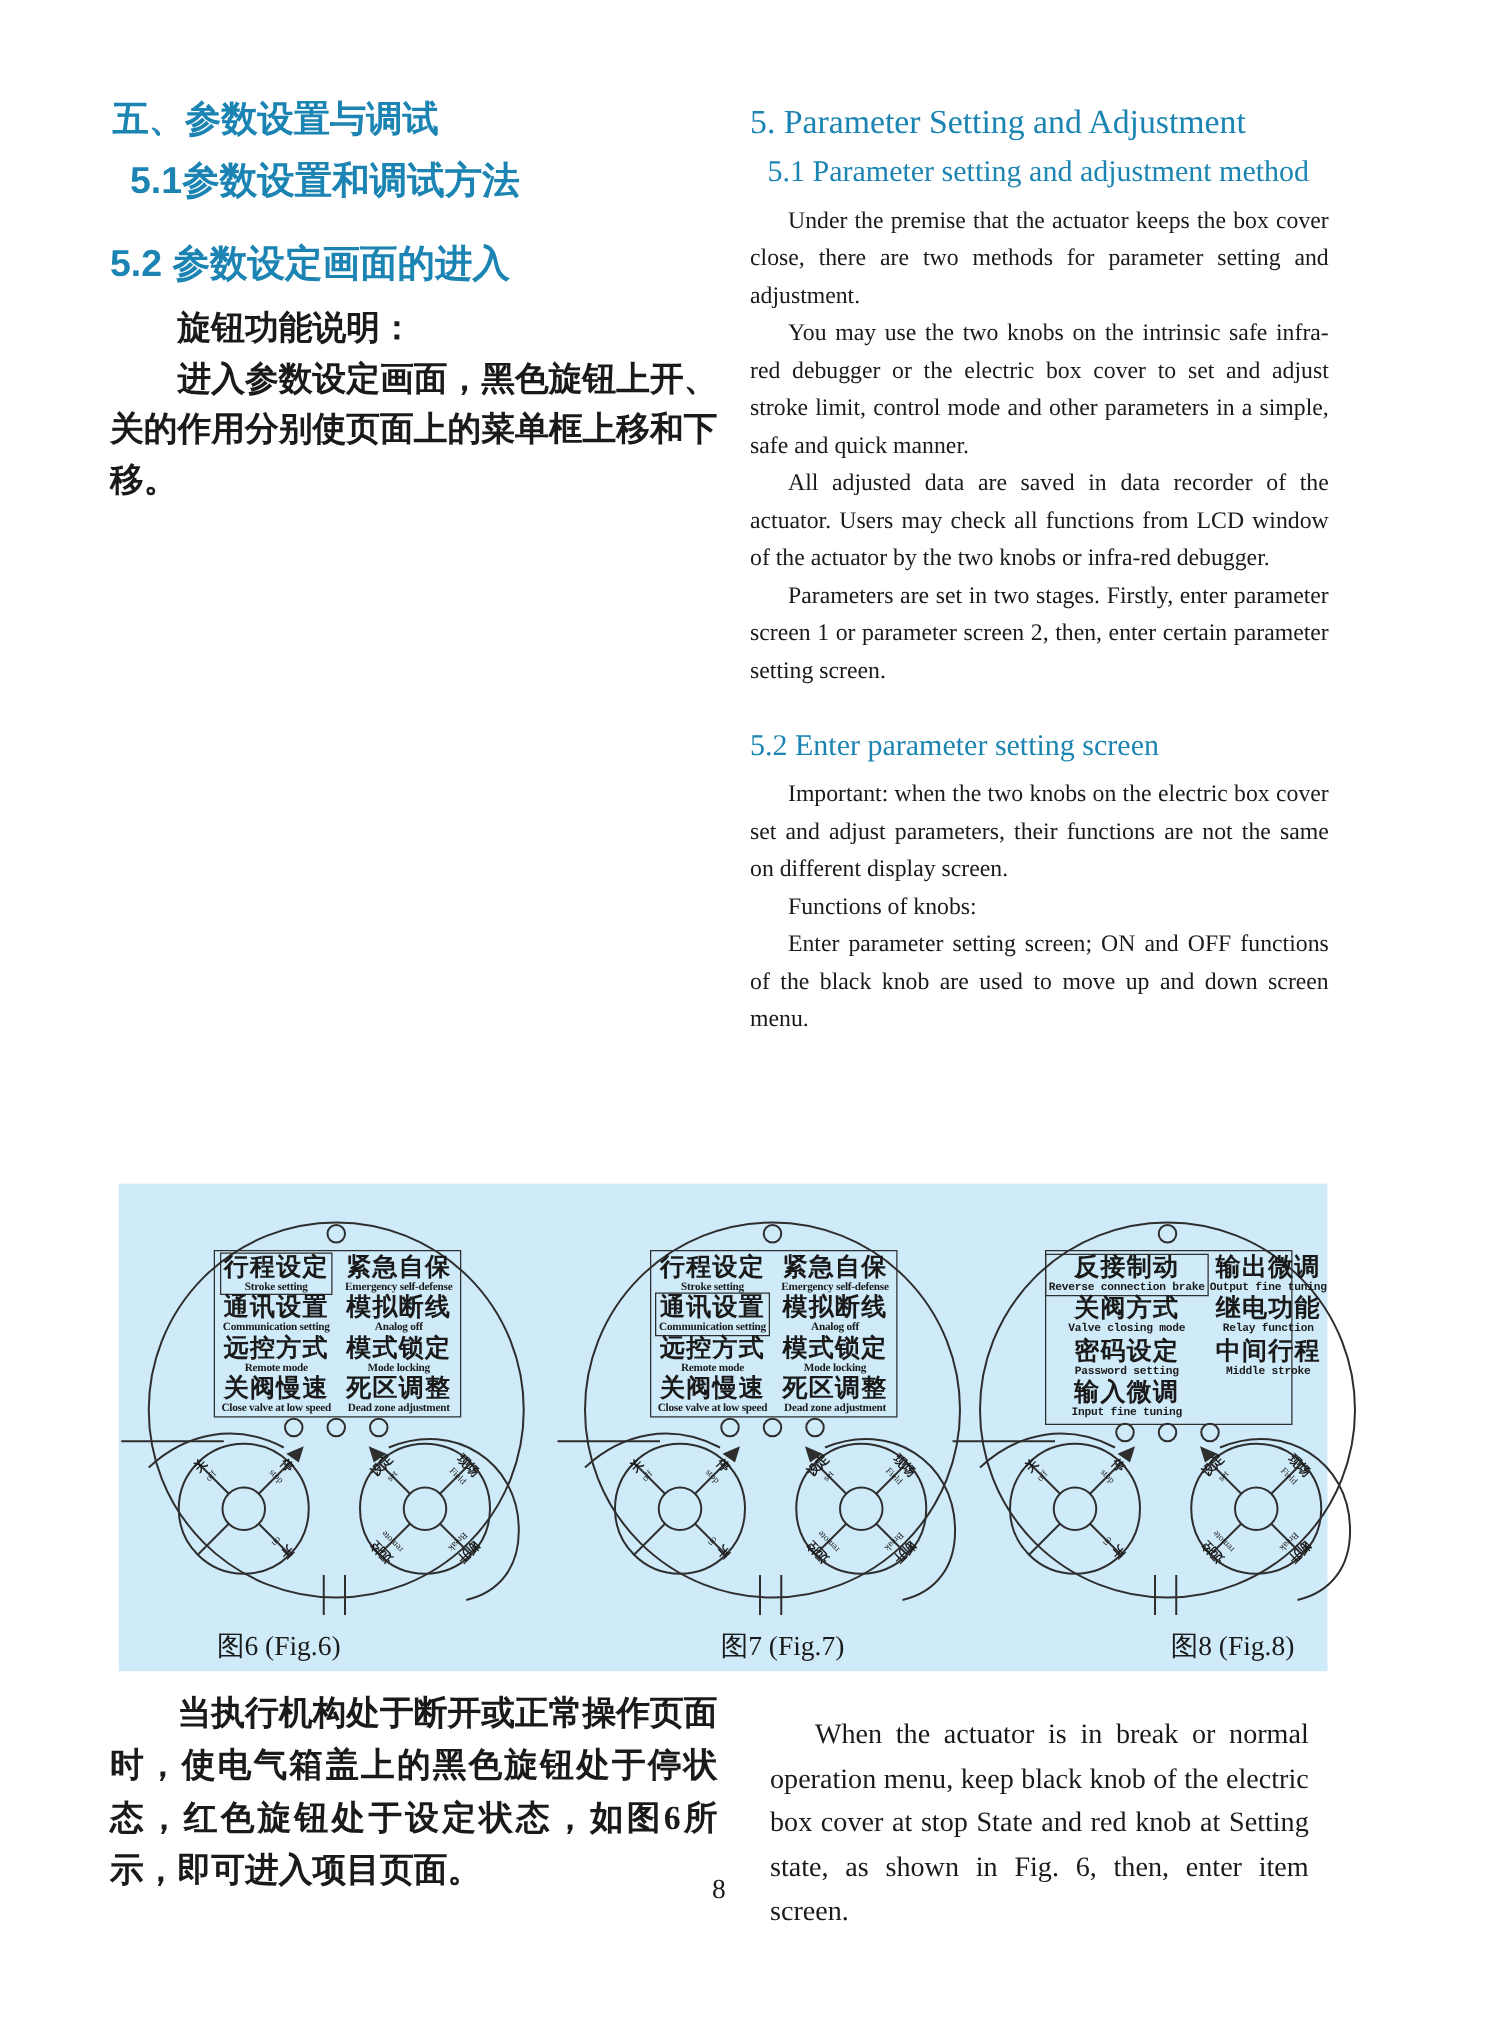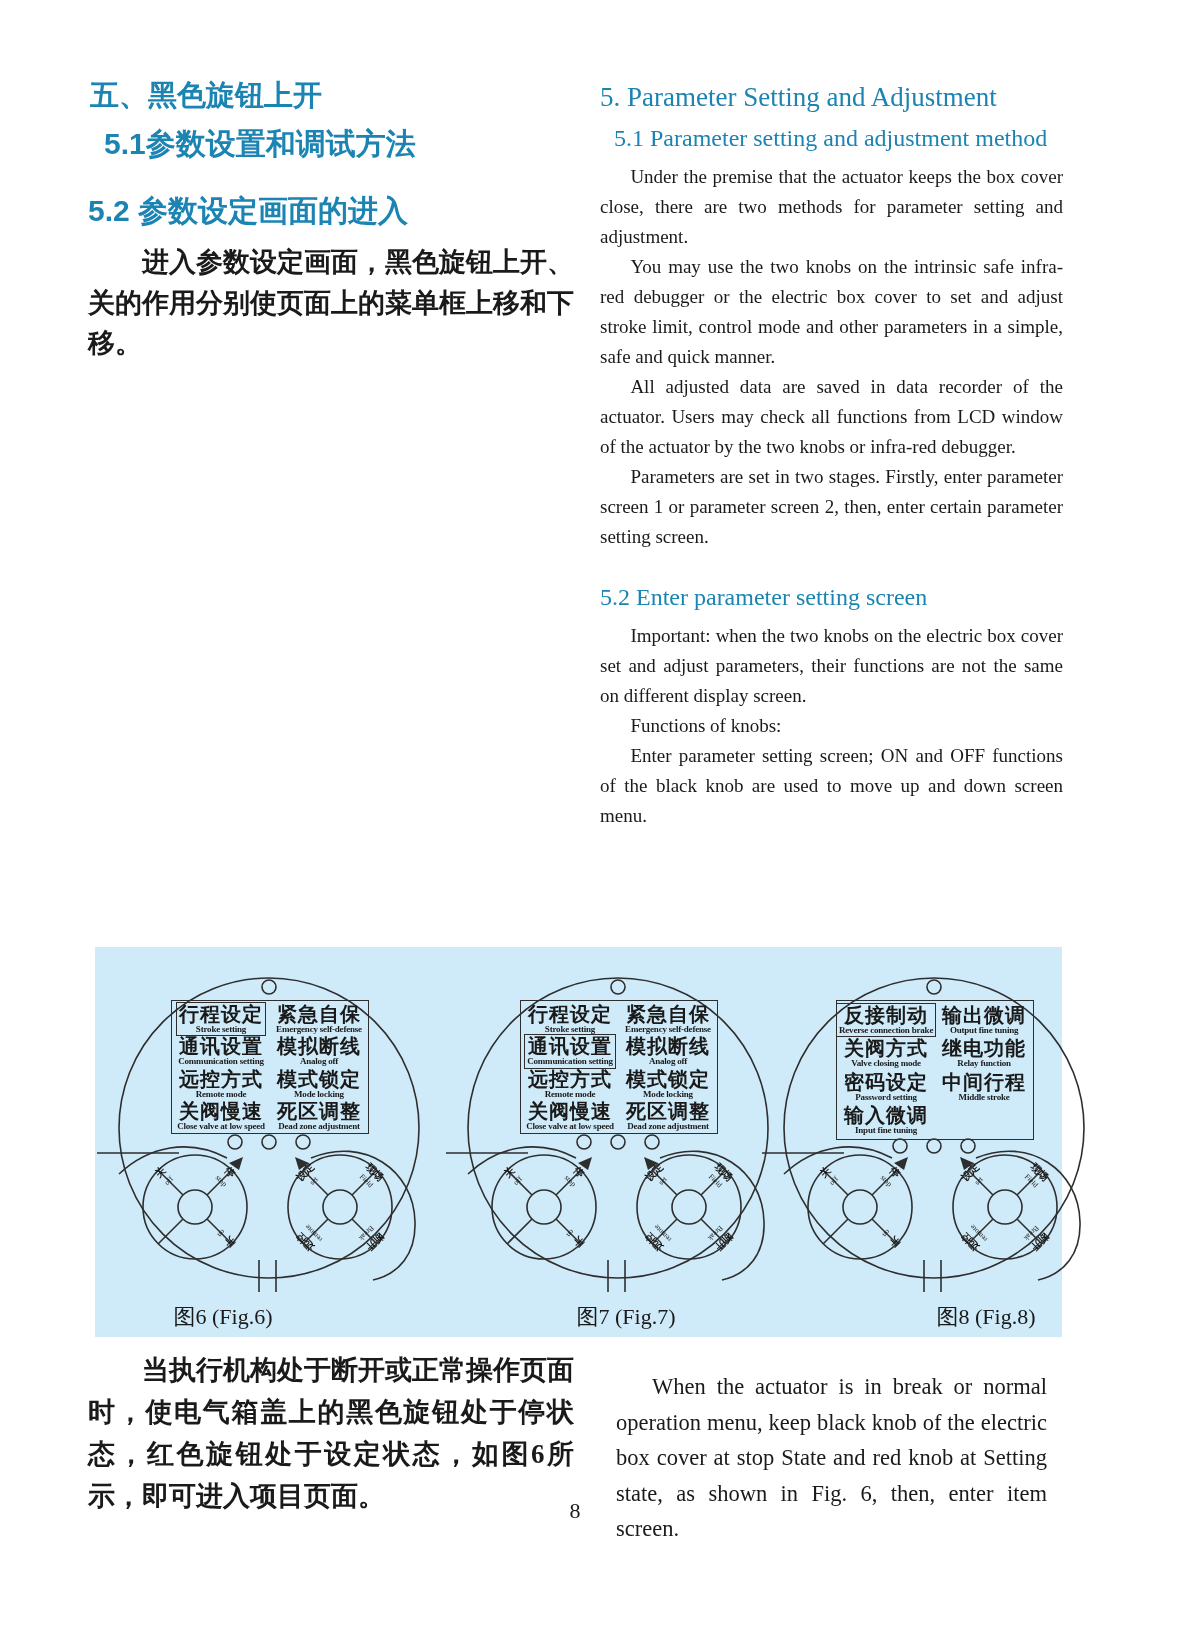--- a/index.html
+++ b/index.html
@@ -42,40 +42,41 @@
   .figure svg{position:absolute;left:0;top:0;overflow:visible;}
   .ln{fill:none;stroke:var(--line);stroke-width:1.6px;}
   .arrow{fill:var(--line);stroke:none;}
   .kzh{font-size:10px;font-weight:bold;text-anchor:middle;fill:var(--ink);
        font-family:"Liberation Serif","DejaVu Serif",serif;}
   .ken{font-size:7.5px;text-anchor:middle;fill:var(--ink);
        font-family:"Liberation Serif","DejaVu Serif",serif;}
   .menu{position:absolute;left:62px;top:40px;width:196px;height:128px;
         border:1.5px solid var(--line);display:grid;grid-template-columns:1fr 1fr;
         align-content:space-around;justify-items:center;padding:2px 0;background:transparent;}
-  .f8 .menu{height:134px;}
+  .f8 .menu{height:134px;font-family:Liberation Mono, monospace;}
   .mcell{text-align:center;line-height:1.05;padding:1px 2px;}
   .mcell.boxed{outline:1.5px solid var(--line);outline-offset:0px;}
   .mzh{display:block;font-size:20px;font-weight:bold;letter-spacing:1px;}
   .men{display:block;font-size:9px;font-weight:600;white-space:nowrap;letter-spacing:-0.2px;}
   .figcap{position:absolute;top:342px;width:200px;text-align:center;font-size:22px;}
   .f6 .figcap{left:14px;}
   .f7 .figcap{left:68px;}
   .f8 .figcap{left:112px;}
 </style>
 </head>
 <body>
 
 <div class="page">
 
   <section class="col zh-col">
-    <h1 class="zh-h1">五、黑色旋钮上开</h1>
+    <h1 class="zh-h1">五、参数设置与调试</h1>
     <h2 class="zh-h2">5.1参数设置和调试方法</h2>
     <h2 class="zh-h2 h52">5.2 参数设定画面的进入</h2>
     <div class="zh-body">
+      <p>旋钮功能说明：</p>
       <p>进入参数设定画面，黑色旋钮上开、关的作用分别使页面上的菜单框上移和下移。</p>
     </div>
   </section>
 
   <section class="col en-col">
     <h1 class="en-h1">5. Parameter Setting and Adjustment</h1>
     <h2 class="en-h2">5.1 Parameter setting and adjustment method</h2>
     <div class="en-body">
       <p>Under the premise that the actuator keeps the box cover close, there are two methods for parameter setting and adjustment.</p>
       <p>You may use the two knobs on the intrinsic safe infra-red debugger or the electric box cover to set and adjust stroke limit, control mode and other parameters in a simple, safe and quick manner.</p>

